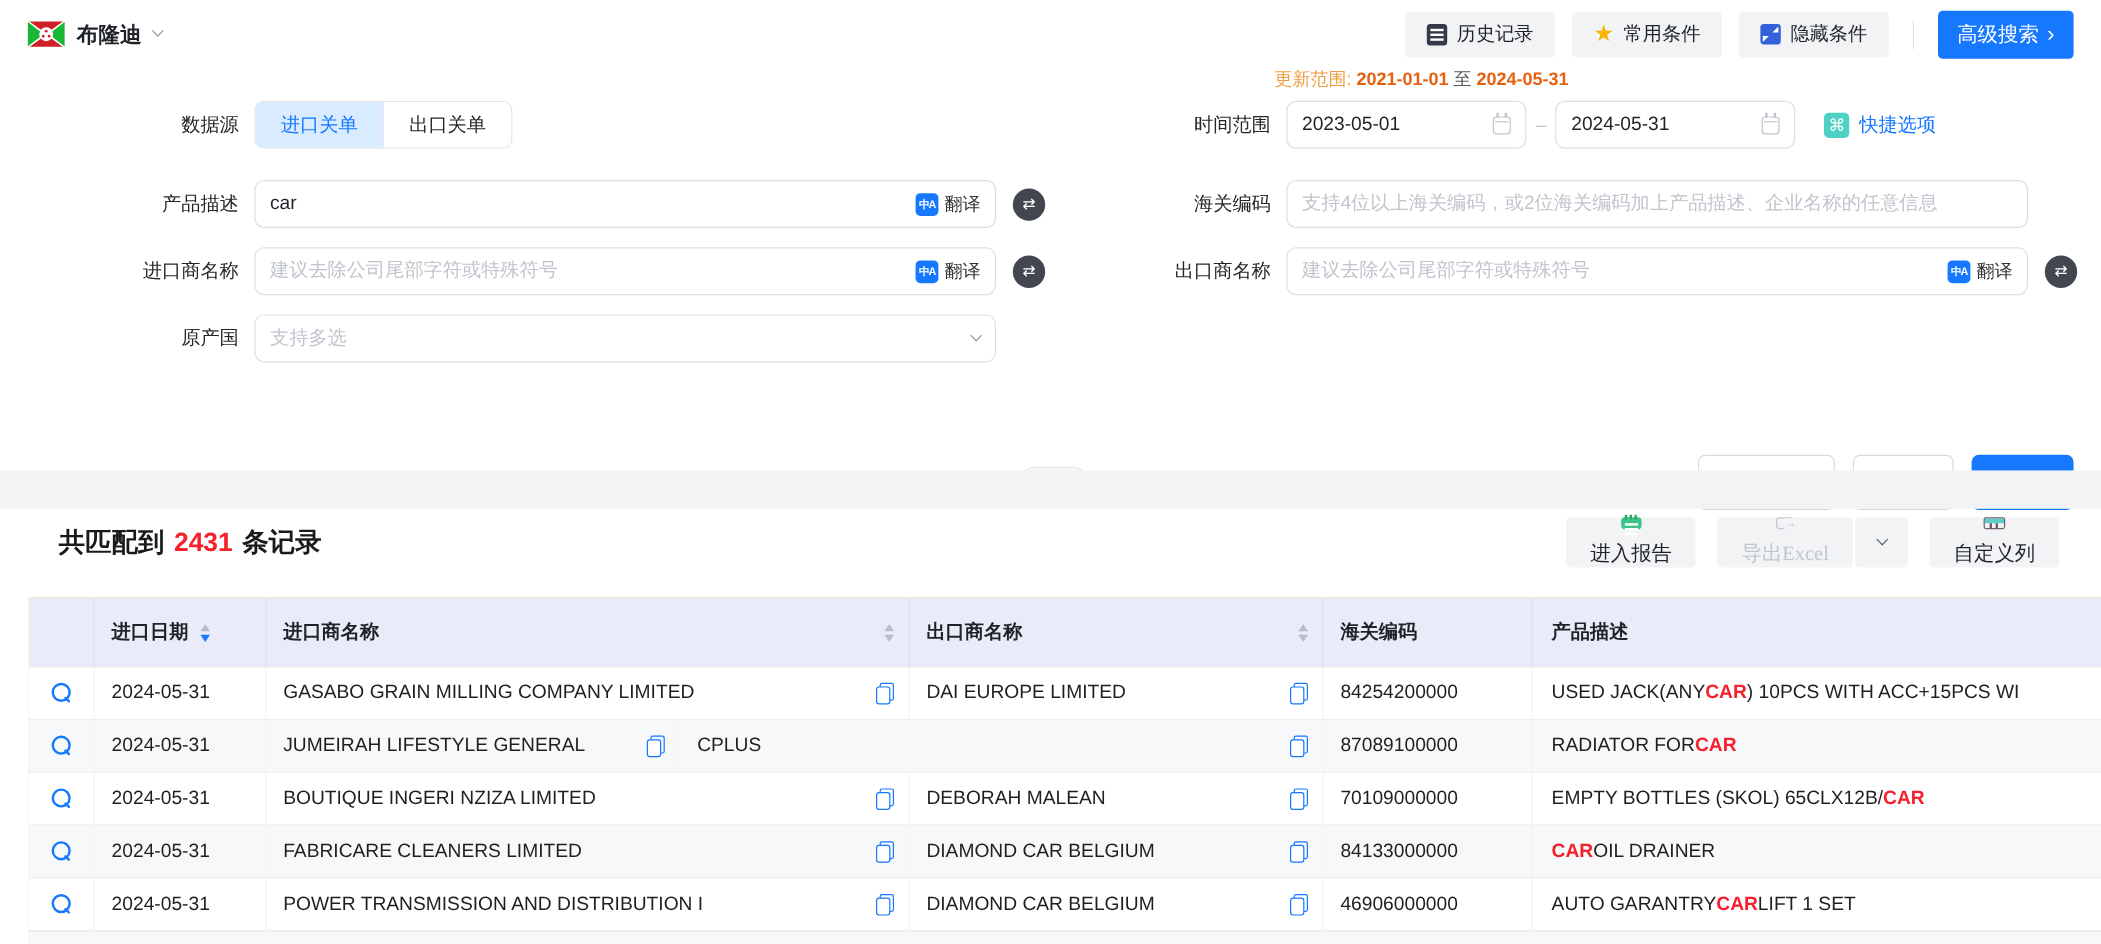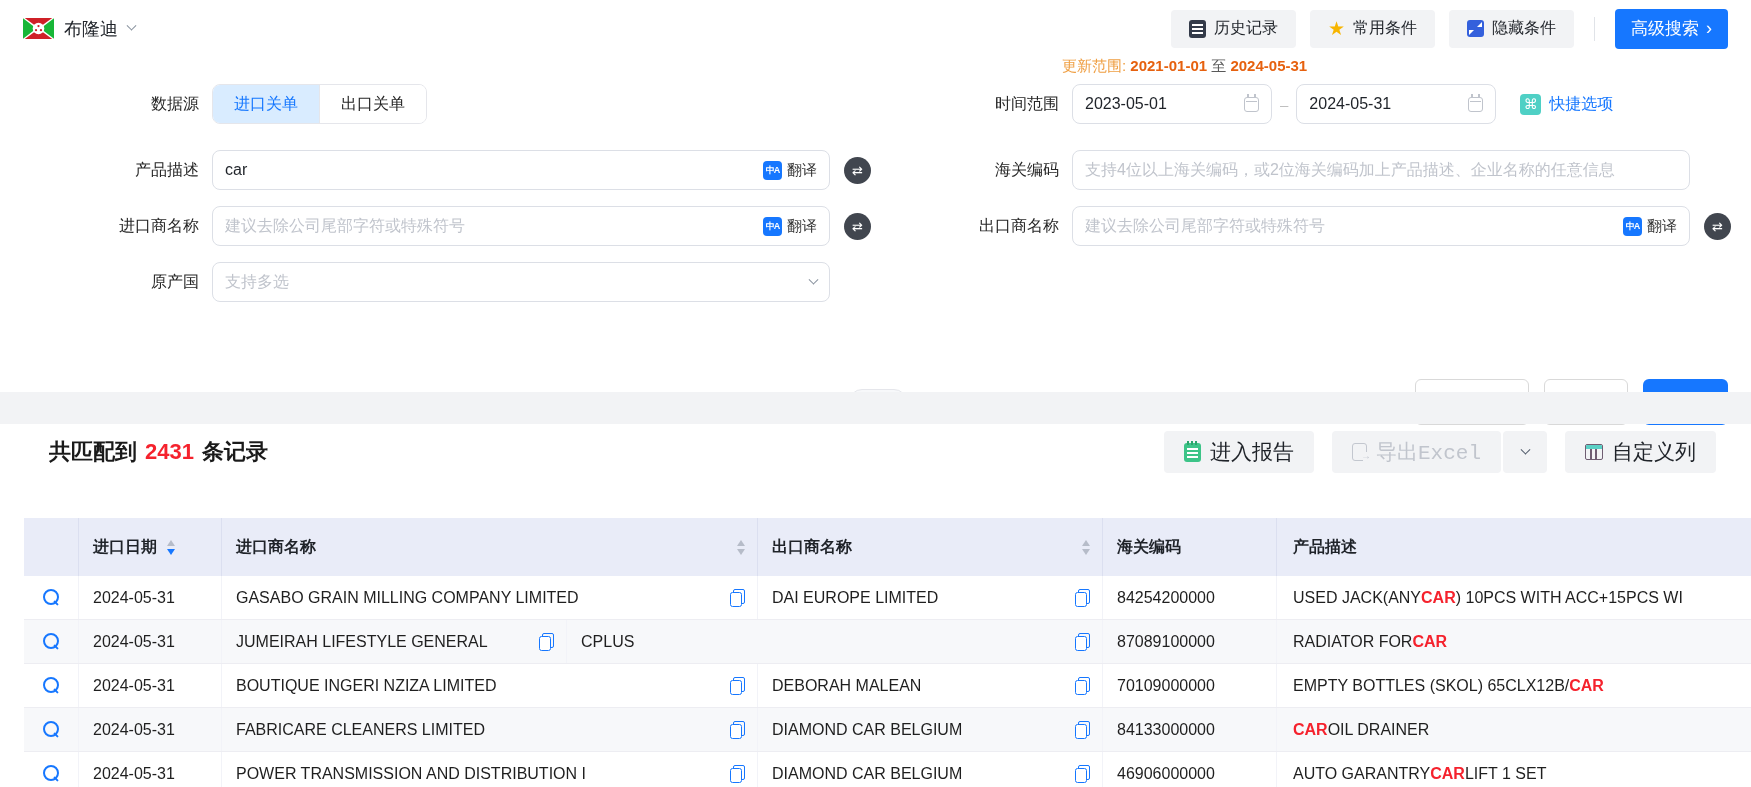--- a/index.html
+++ b/index.html
@@ -6,21 +6,21 @@
   html,body { width:1751px; height:787px; }
   body {
     position:relative; background:#fff; overflow:hidden;
     font-family:"Liberation Sans","DejaVu Sans",sans-serif;
     color:#262626; font-size:15px;
   }
   
   .topbar { position:absolute; top:0; left:0; right:0; height:58px;
     border-bottom:1px solid #ebedf0; display:flex; align-items:center; padding:0 23px; background:#fff; }
   .country { display:flex; align-items:center; gap:10px; cursor:pointer; }
-  .country-name { font-size:18px; font-weight:normal; color:#1f2329; }
+  .country-name { font-size:18px; font-weight:bold; color:#1f2329; }
   .caret { width:9px; height:9px; border-right:2px solid #4e5969; border-bottom:2px solid #4e5969;
     transform:rotate(45deg) translate(-2px,-2px); display:inline-block; }
   .caret.small { width:7px; height:7px; border-color:#86909c; border-width:1.5px; }
   .top-actions { margin-left:auto; display:flex; align-items:center; gap:14px; }
   .gbtn { height:38px; padding:0 18px; background:#f2f3f5; border:none; border-radius:4px;
     display:flex; align-items:center; gap:8px; font-size:16px; color:#1f2329; cursor:pointer;
     font-family:inherit; }
   .vdiv { width:1px; height:24px; background:#e0e3e8; margin:0 6px; }
   .adv-btn { height:40px; padding:0 16px; background:#1677ff; border:none; border-radius:4px;
     display:flex; align-items:center; gap:7px; font-size:17px; color:#fff; cursor:pointer; font-family:inherit; }
@@ -98,36 +98,36 @@
   .pbtn { height:46px; padding:0 23px; background:#1677ff; border:none; border-radius:6px;
     font-size:17px; color:#fff; cursor:pointer; font-family:inherit; }
   
   .gray-band { position:absolute; top:392px; left:0; right:0; height:32px; background:#f2f3f5; }
   
   .results-head { position:absolute; top:430px; left:25px; right:35px; height:44px; display:flex; align-items:center;margin-left:24px; }
   .summary { font-size:22px; font-weight:bold; color:#1a1a1a; }
   .summary .count { color:#f5222d; margin:0 8px; }
   .toolbar { margin-left:auto; display:flex; align-items:center; gap:18px; }
   .tbtn { height:42px; padding:0 20px; background:#f2f3f5; border:none; border-radius:4px;
-    display:flex; align-items:center; gap:9px; font-size:21px; color:#1f2329; cursor:pointer; font-family:Liberation Mono, monospace; }
+    display:flex; align-items:center; gap:9px; font-size:17px; color:#1f2329; cursor:pointer; font-family:Liberation Serif, serif;flex-direction:column; }
   .tbtn.disabled { color:#c1c5cd; cursor:default; }
   .export-group { display:flex; align-items:flex-start; gap:2px; }
   .export-caret { height:42px; width:44px; background:#f2f3f5; border:none; border-radius:4px;
     display:flex; align-items:center; justify-content:center; cursor:pointer; }
   .export-caret .caret { width:7px; height:7px; border-color:#4e5969; border-width:1.7px; }
   .rep-icon { width:17px; height:19px; background:#3dc488; border-radius:3px; position:relative; }
   .rep-icon::before { content:""; position:absolute; left:3px; top:5px; width:11px; height:2px; background:#fff; box-shadow:0 4px 0 #fff, 0 8px 0 #fff; }
   .rep-icon::after { content:""; position:absolute; left:3px; top:-2px; width:2px; height:4px; background:#2aa56b; box-shadow:4px 0 0 #2aa56b, 8px 0 0 #2aa56b; }
   .exp-icon { width:15px; height:18px; border:1.7px solid #c3c7cf; border-radius:3px; position:relative; }
   .exp-icon::before { content:"→"; position:absolute; right:-3px; bottom:-2px; font-size:10px; color:#c3c7cf; background:#f2f3f5; line-height:1; }
   .col-icon { width:18px; height:16px; border:1.6px solid #6f5d72; border-radius:2px; position:relative; overflow:hidden; }
   .col-icon::before { content:""; position:absolute; left:0; right:0; top:0; height:4px; background:#5ad0c5; }
   .col-icon::after { content:""; position:absolute; left:4px; top:4px; bottom:0; width:1.5px; background:#6f5d72; box-shadow:5px 0 0 #6f5d72; }
   
-  .table { position:absolute; top:498px; left:24px; right:0; bottom:0; overflow:hidden; background:#fdba74;margin-top:20px; }
+  .table { position:absolute; top:498px; left:24px; right:0; bottom:0; overflow:hidden; background:#fdba74; }
   .thead { height:58px; background:#e9ecf8; display:flex; align-items:stretch; }
   .th { display:flex; align-items:center; padding:0 12px 0 14px; font-size:16px; font-weight:bold;
     color:#1f2329; border-right:1px solid #dbdff0; white-space:nowrap; overflow:hidden; }
   .th:last-child { border-right:none; }
   .tr { height:44px; display:flex; align-items:stretch; border-bottom:1px solid #ededf2; background:#fff; }
   .tr:nth-child(even) { background:#f7f8fa; }
   .td { display:flex; align-items:center; padding:0 12px 0 14px; font-size:16px; color:#1f1f1f;
     border-right:1px solid #f2f3f8; white-space:nowrap; overflow:hidden; }
   .td:last-child { border-right:none; }
   .c0 { width:55px; flex:none; justify-content:center; padding:0; }

